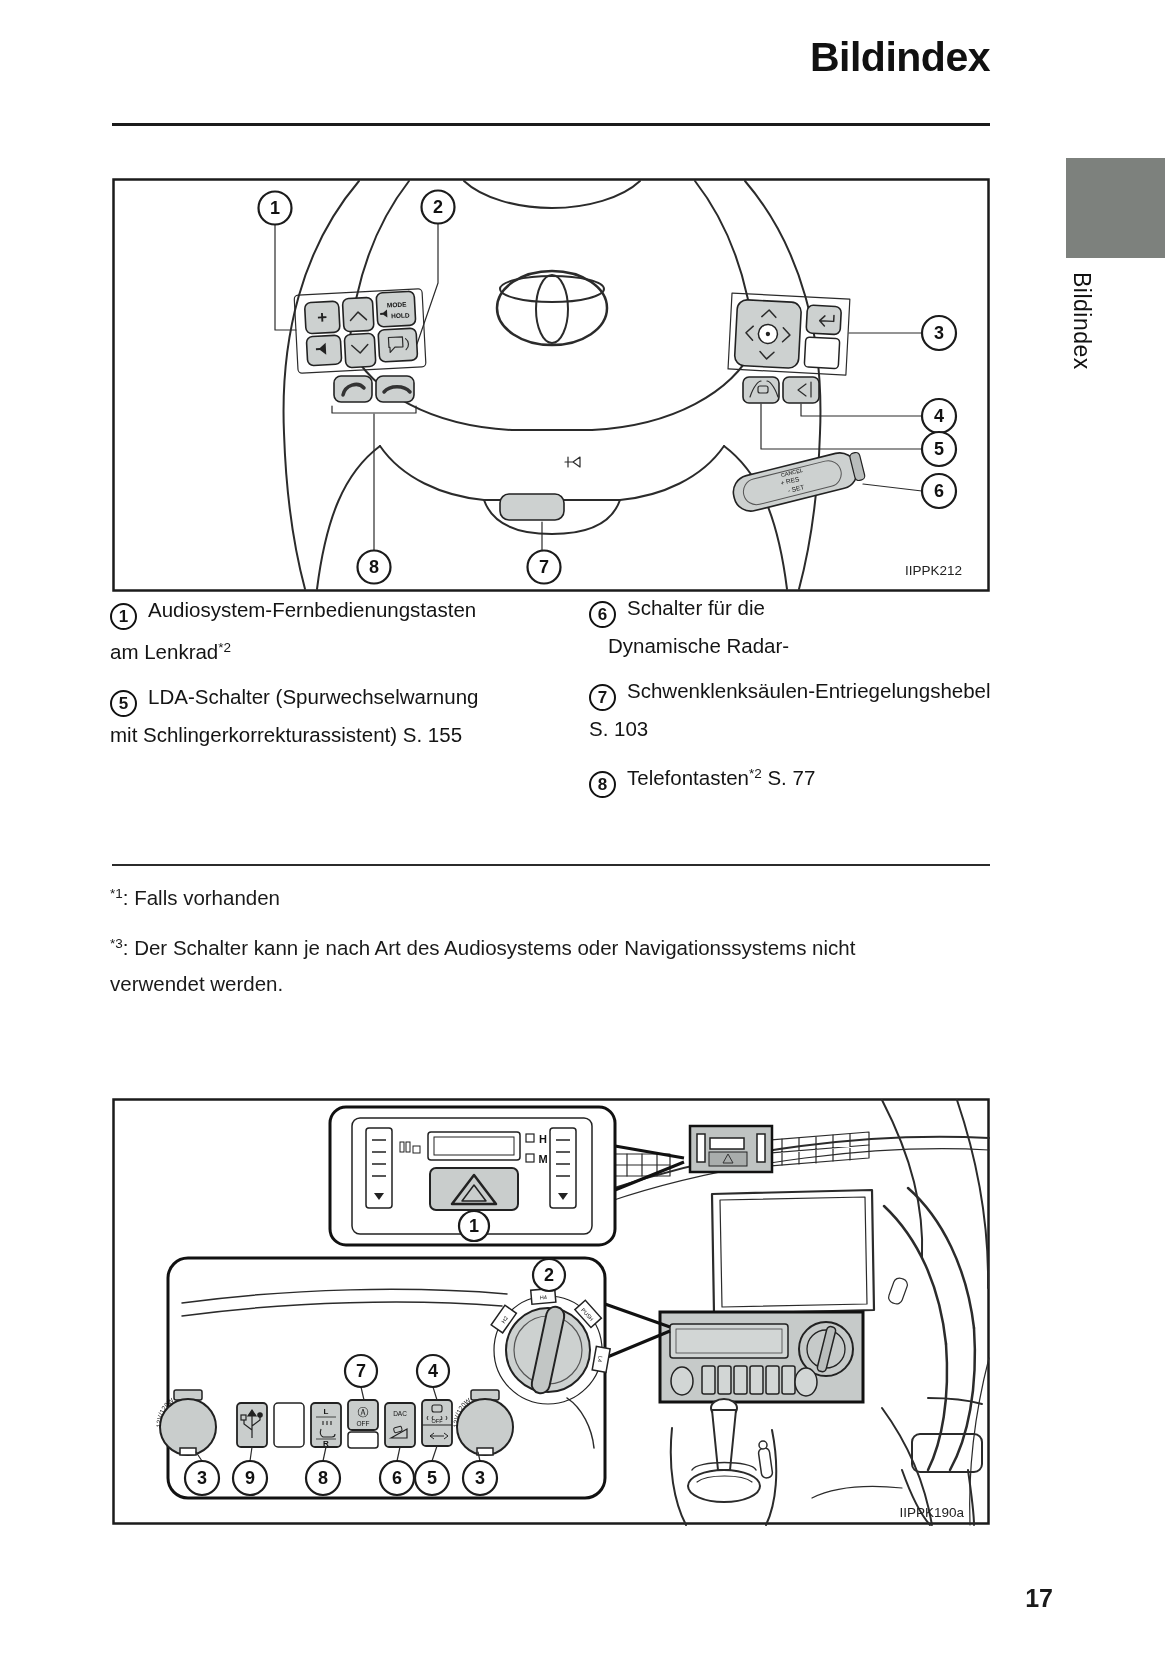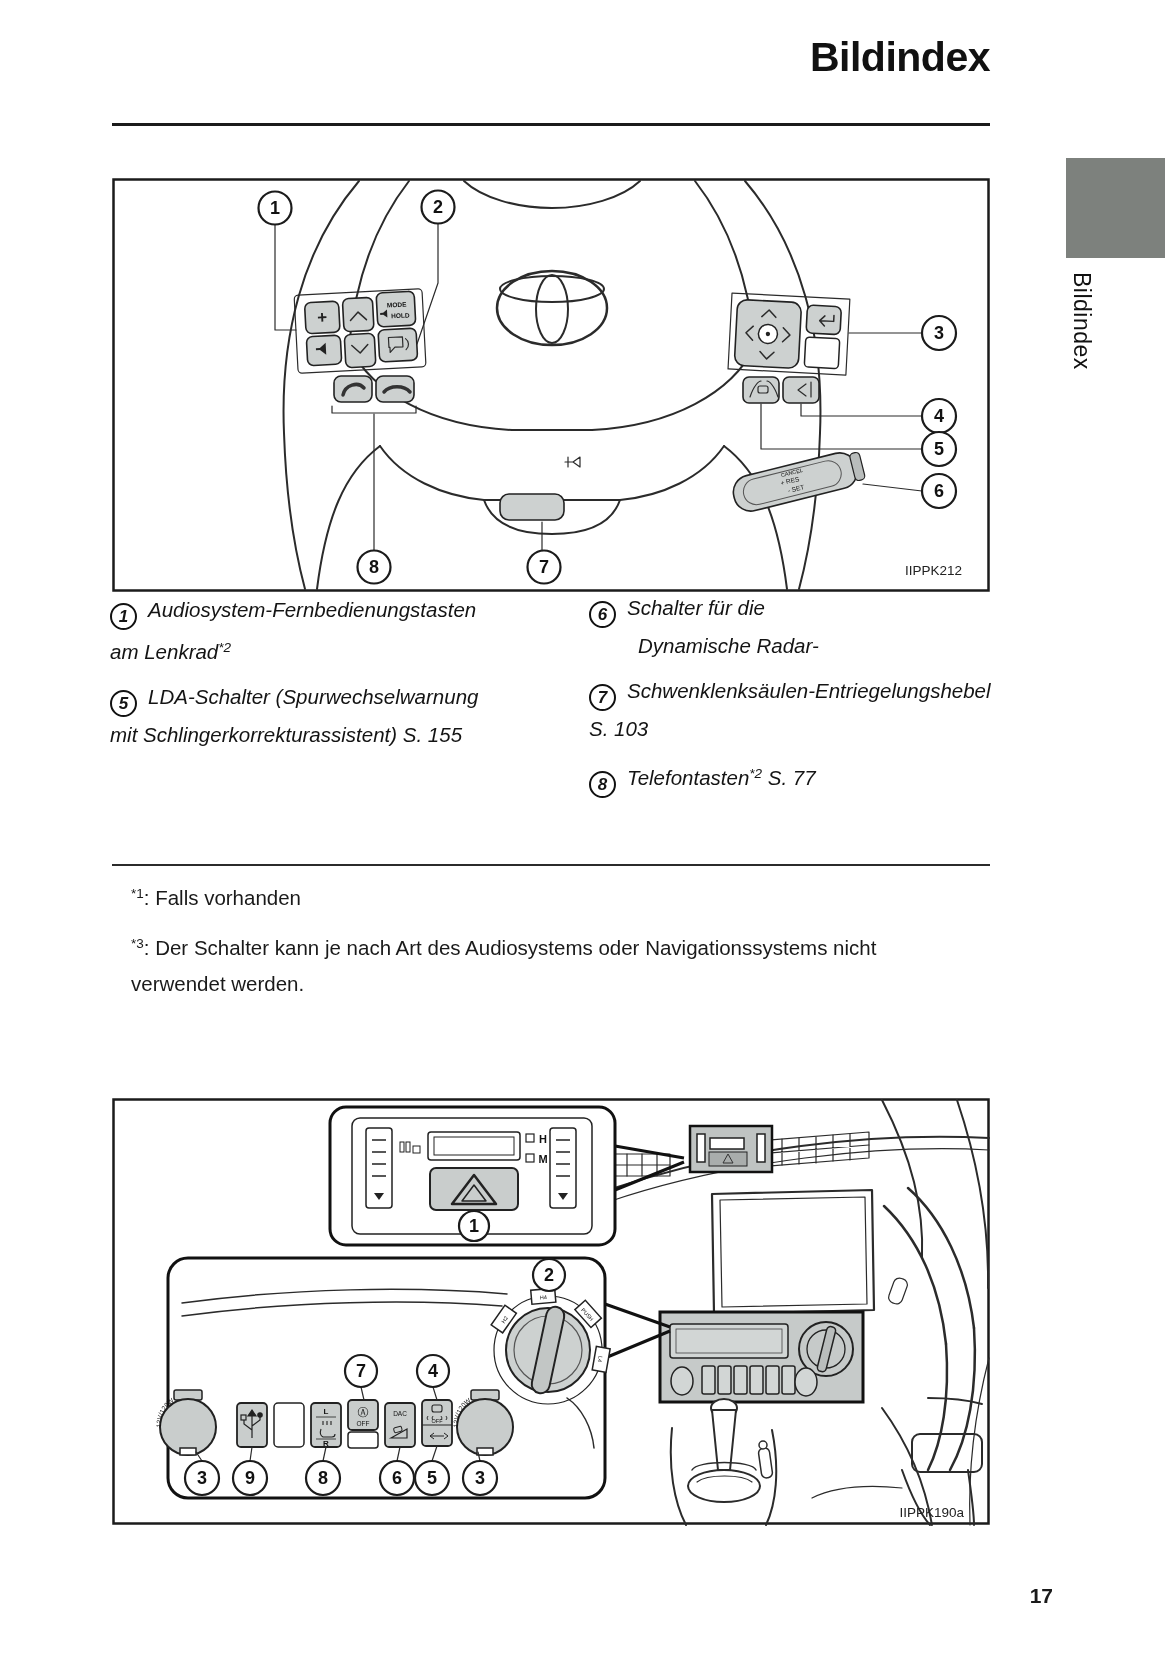--- a/index.html
+++ b/index.html
@@ -8,36 +8,36 @@
   .abs{position:absolute;}
   svg{position:absolute;overflow:visible;}
 
   .page-title{top:34px;left:112px;width:878px;text-align:right;
               font-size:41px;font-weight:700;letter-spacing:-.5px;color:#111;}
   .title-rule{top:123px;left:112px;width:878px;height:2.5px;background:#1b1b1b;}
   .chapter-tab{left:1066px;top:158px;width:99px;height:100px;background:#7d817d;}
   .tab-vert{left:1068px;top:272px;height:140px;writing-mode:vertical-rl;
             font-size:23px;color:#111;letter-spacing:.5px;}
 
-  .legend{font-size:20.5px;line-height:36px;color:#141414;font-style:italic;}
+  .legend{font-size:20.5px;line-height:36px;color:#141414;}
   .col-left{left:110px;top:592px;width:470px;}
   .col-right{left:589px;top:590px;width:435px;}
   .li{margin-bottom:9px;}
   .cnum{display:inline-flex;width:27px;height:27px;border:2px solid #111;
         border-radius:50%;align-items:center;justify-content:center;
         font-weight:700;font-size:17px;margin-right:11px;vertical-align:-5px;
         box-sizing:border-box;line-height:1;}
-  .sub{margin-left:49px;}
+  .sub{margin-left:19px;}
   sup{font-size:13.5px;vertical-align:7px;}
 
   .sep-rule{top:864px;left:112px;width:878px;height:2px;background:#2b2b2b;}
   .footnotes{left:110px;top:876px;width:905px;font-size:20.5px;line-height:36px;}
-  .fn{margin-bottom:10px;margin-left:21px;}
-
-  .page-num{top:1584px;right:112px;font-size:21px;font-weight:700;}
+  .fn{margin-bottom:10px;}
+
+  .page-num{top:1584px;right:112px;font-size:25px;font-weight:700;}
 
   
   .ln{stroke:#2b2b2b;fill:none;stroke-width:2;stroke-linecap:round;stroke-linejoin:round;}
   .th{stroke-width:1.2;}
   .t15{stroke-width:1.5;}
   .btn{fill:#cdd1d0;stroke:#222;stroke-width:1.6;}
   .wht{fill:#fff;stroke:#222;stroke-width:1.5;}
   .gry{fill:#c9cdcc;stroke:#222;stroke-width:1.8;}
   .co{fill:#fff;stroke:#1b1b1b;stroke-width:2.2;}
   .cot{font-size:18px;font-weight:bold;fill:#111;text-anchor:middle;}

